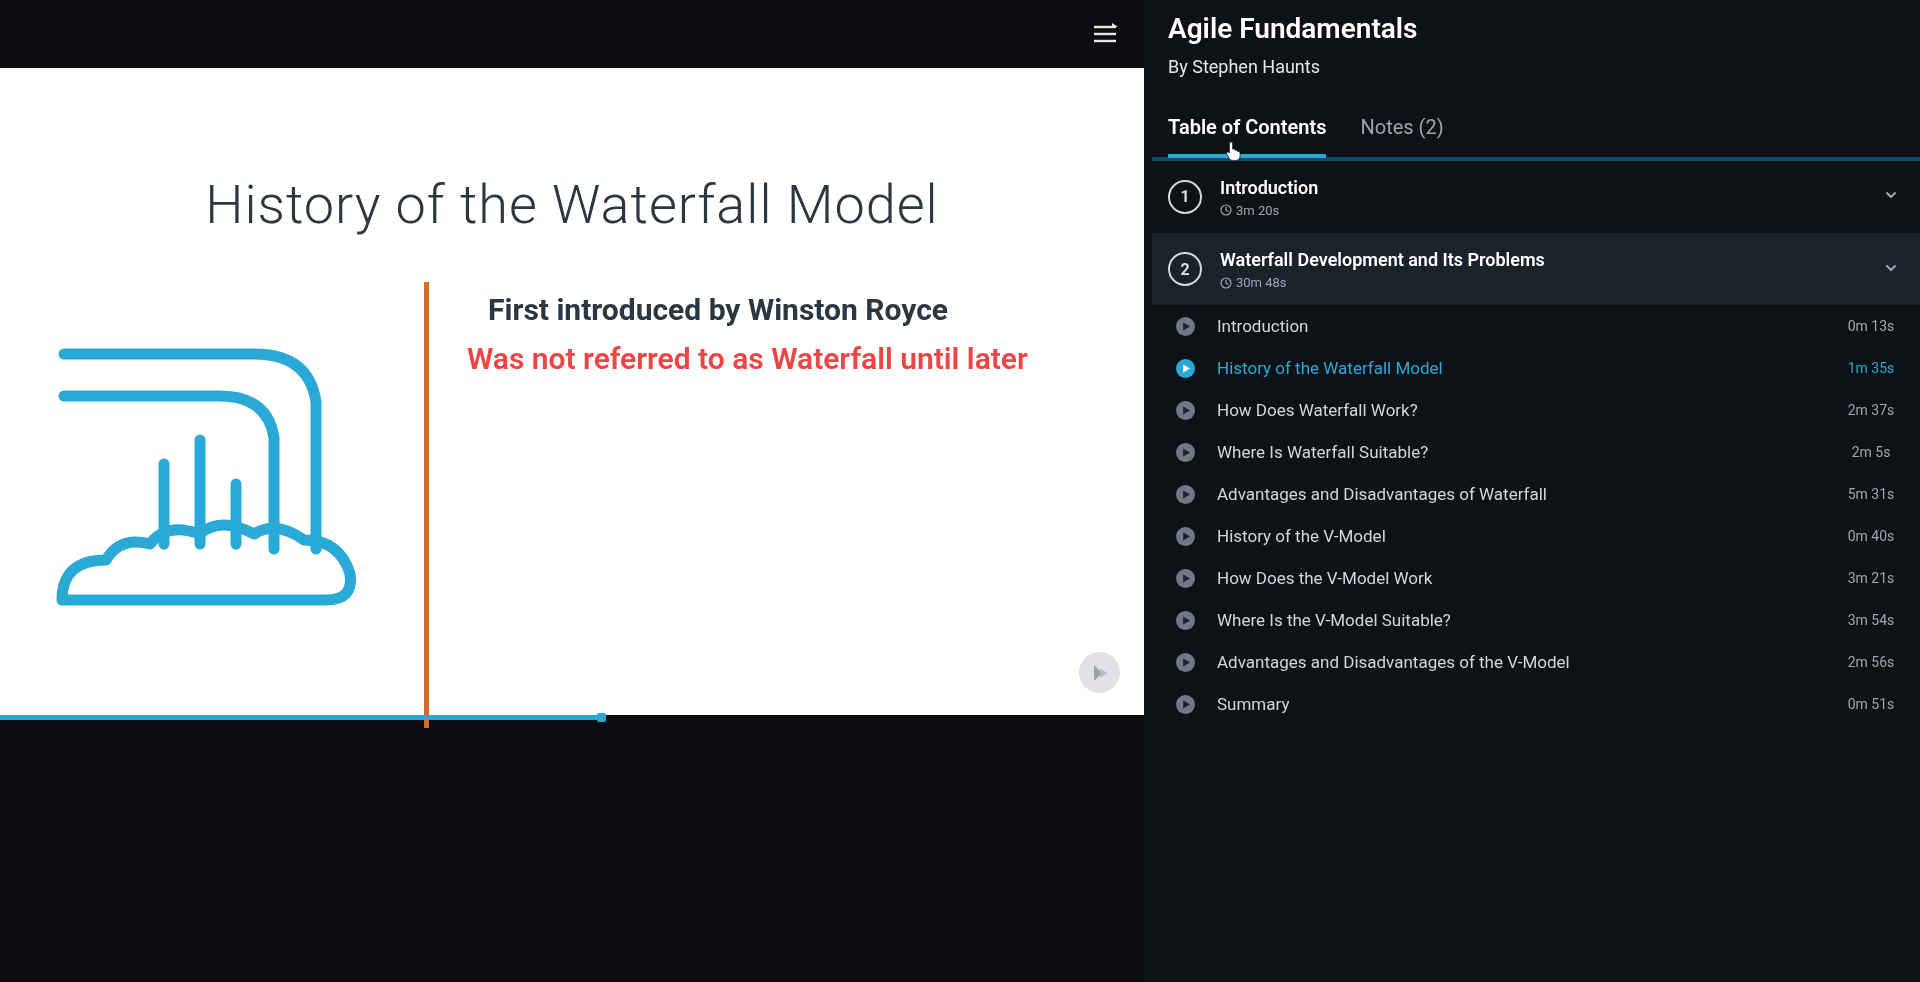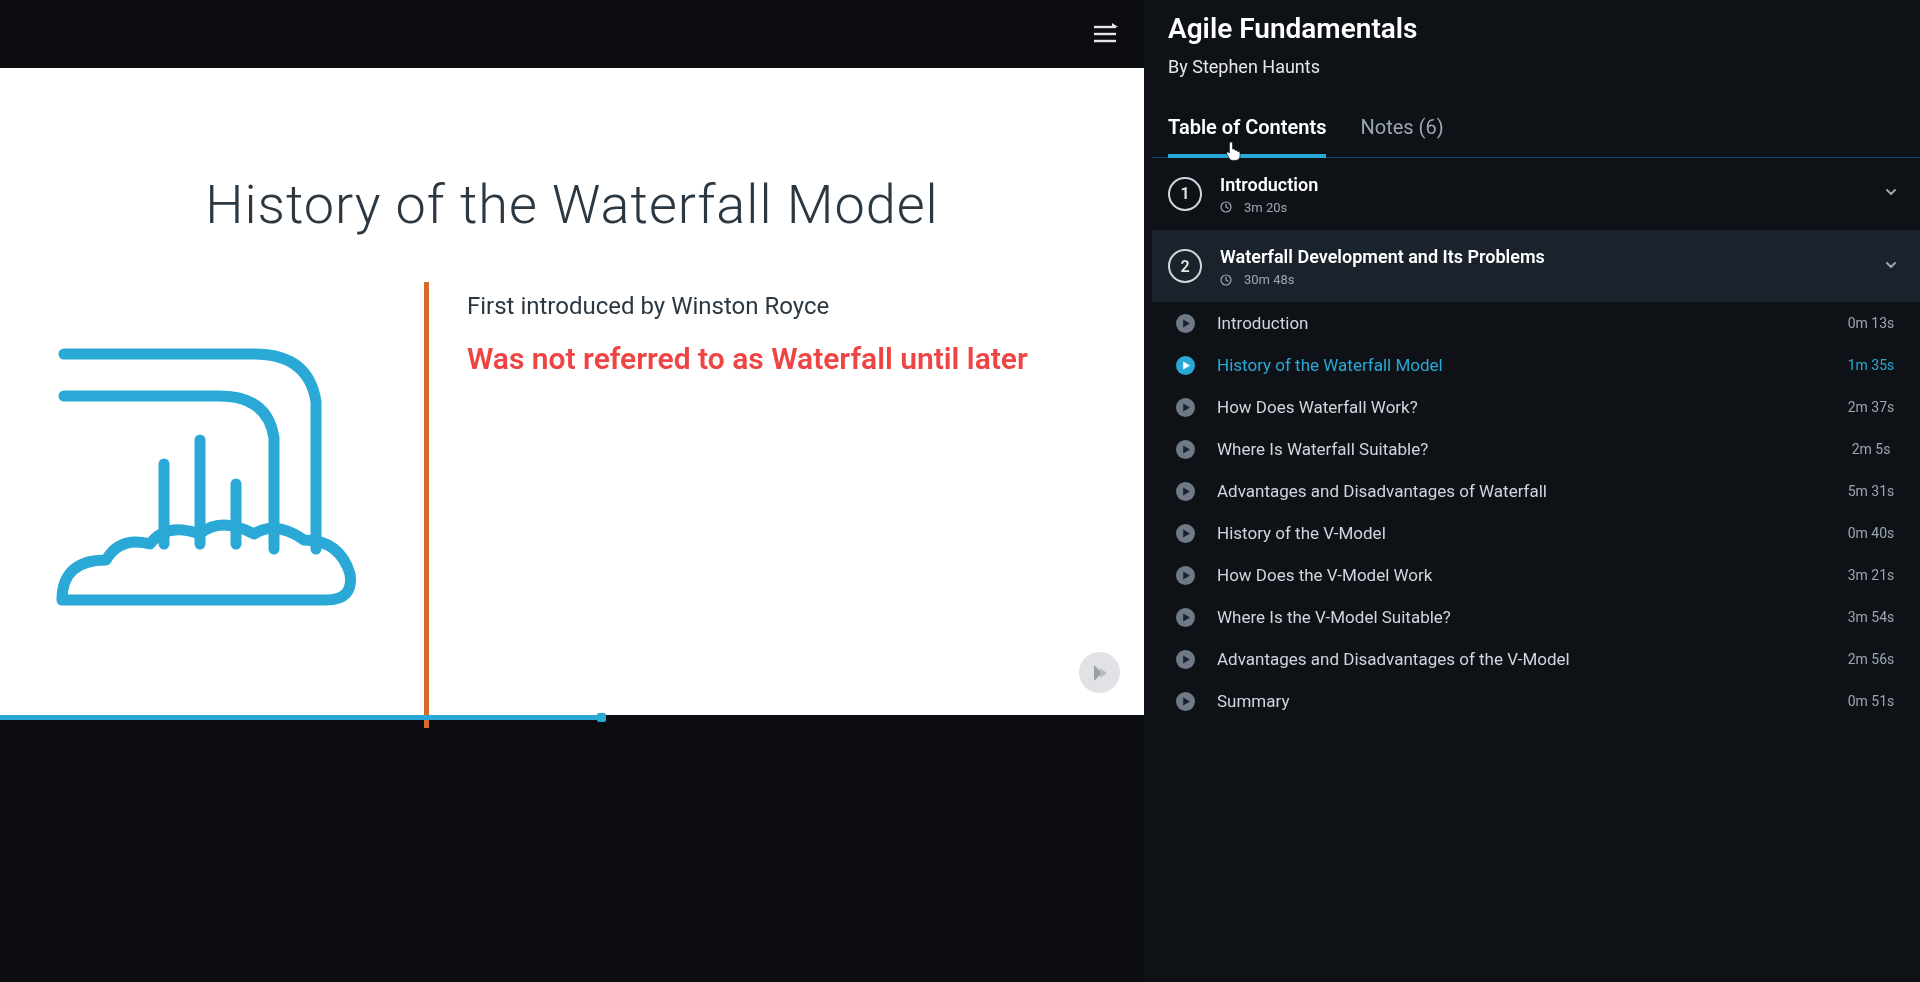--- a/index.html
+++ b/index.html
@@ -8,46 +8,46 @@
   .app { display:flex; width:100%; height:100%; }
   .player-col { flex:0 0 1144px; display:flex; flex-direction:column; background:#0b0d10; }
   .sidebar { flex:1 1 auto; background:#0e1217; display:flex; flex-direction:column; position:relative;padding-left:8px; }
 
   
   .top-strip { height:68px; display:flex; align-items:center; justify-content:flex-end; padding-right:22px; }
   .toggle-btn { width:34px; height:34px; display:flex; align-items:center; justify-content:center; color:#e6e6e6; }
   .slide-viewport { height:647px; background:#ffffff; position:relative; }
   .slide-title { position:absolute; left:0; right:0; top:105px; text-align:center; font-size:54px; font-weight:300; letter-spacing:1px; color:#2b3741; }
   .vrule { position:absolute; left:424px; top:214px; width:5px; height:446px; background:#d36b2a; }
-  .bullet1 { position:absolute; left:467px; top:224px; font-size:24px; font-weight:400; color:#2b3741; }
+  .bullet1 { position:absolute; left:488px; top:224px; font-size:30px; font-weight:700; color:#2b3741; }
   .bullet2 { position:absolute; left:467px; top:273px; font-size:30px; font-weight:600; color:#ef4444; }
   .waterfall-ill { position:absolute; left:54px; top:276px; width:304px; height:266px; }
   .logo-badge { position:absolute; right:24px; bottom:22px; width:41px; height:41px; border-radius:50%; background:#e0e2e6; display:flex; align-items:center; justify-content:center; color:#9aa0a6; }
   .progress-track { height:5px; background:#0b0d10; position:relative; }
   .progress-fill { position:absolute; left:0; top:0; bottom:0; background:#2aa9d6; }
   .progress-knob { position:absolute; top:-2px; width:9px; height:9px; background:#2aa9d6; border-radius:2px; }
   .bottom-strip { flex:1 1 auto; background:#0b0d10; }
 
   
   .sb-pad { padding:12px 24px 0 16px; }
   .course-title { font-size:28px; font-weight:600; color:#ffffff; margin-bottom:10px; line-height:1.2; }
   .course-author { font-size:18px; color:#e6e6e6; }
-  .tabs { display:flex; gap:34px; margin-top:30px; border-bottom:1px solid #0c4a6e; padding:0 0 0 16px; position:relative; }
+  .tabs { display:flex; gap:34px; margin-top:30px; border-bottom:4px solid #0c4a6e; padding:0 0 0 16px; position:relative; }
   .tab { font-size:20px; color:#9aa6b2; padding:8px 0 18px 0; position:relative; }
   .tab.active { color:#ffffff; font-weight:600; }
   .tab.active::after { content:""; position:absolute; left:0; right:0; bottom:-1px; height:4px; background:#2aa9d6; }
   .cursor-hand { position:absolute; left:74px; top:34px; width:16px; height:20px; pointer-events:none; }
 
   
   .modules { flex:1 1 auto; overflow:hidden; }
   .module { display:flex; align-items:center; padding:15px 16px 15px 16px; gap:18px; position:relative; }
   .module .num { width:34px; height:34px; border:2px solid #cfd6de; border-radius:50%; display:flex; align-items:center; justify-content:center; font-size:16px; font-weight:600; color:#e6e6e6; flex:0 0 auto; }
   .module .meta { flex:1 1 auto; min-width:0; }
   .mod-title { font-size:18px; font-weight:600; color:#ffffff; line-height:1.3; margin-bottom:4px; }
-  .mod-time { font-size:13px; color:#9aa6b2; display:flex; align-items:center; gap:12px; }
+  .mod-time { font-size:13px; color:#9aa6b2; display:flex; align-items:center; gap:4px; }
   .chevron { color:#9aa6b2; flex:0 0 auto; margin-right:6px; }
   .module.expanded { background:#1a222b; }
 
   
   .lessons { }
   .lesson { display:flex; align-items:center; padding:11px 20px 11px 24px; gap:22px; }
   .lesson .picon { width:19px; height:19px; flex:0 0 auto; display:flex; align-items:center; justify-content:center; }
   .lesson .ltitle { flex:1 1 auto; font-size:17px; color:#cfd6de; white-space:nowrap; overflow:hidden; text-overflow:ellipsis; }
   .lesson .ldur { flex:0 0 auto; font-size:14px; color:#9aa6b2; text-align:center; min-width:58px; }
   .lesson.current .ltitle { color:#2aa9d6; }
@@ -121,21 +121,21 @@
   </div>
 
   <div class="sidebar">
     <div class="sb-pad">
       <div class="course-title">Agile Fundamentals</div>
       <div class="course-author">By Stephen Haunts</div>
     </div>
 
     <div class="tabs">
       <div class="tab active">Table of Contents</div>
-      <div class="tab">Notes (6)</div>
+      <div class="tab">Notes (2)</div>
       <svg class="cursor-hand" viewBox="0 0 16 20">
         <path d="M5 1 C6 1 6.6 1.6 6.6 3 L6.6 8 L8 8 C8.8 8 9.2 8.6 9.2 9.3 L10.4 9.3 C11.2 9.3 11.6 9.9 11.6 10.6 L12.8 10.6 C13.6 10.6 14 11.2 14 12 L14 15 C14 17.6 12.4 19.4 9.2 19.4 L6.6 19.4 C4.8 19.4 3.8 18.4 2.9 16.8 L0.8 12.8 C0.4 12 0.9 11 1.9 11 C2.5 11 3 11.3 3.4 12 L3.4 3 C3.4 1.6 4 1 5 1 Z" fill="#ffffff" stroke="#000" stroke-width="0.6"></path>
       </svg>
     </div>
 
     <div class="modules" id="modules">
         <div class="module">
           <div class="num">1</div>
           <div class="meta">
             <div class="mod-title">Introduction</div>

